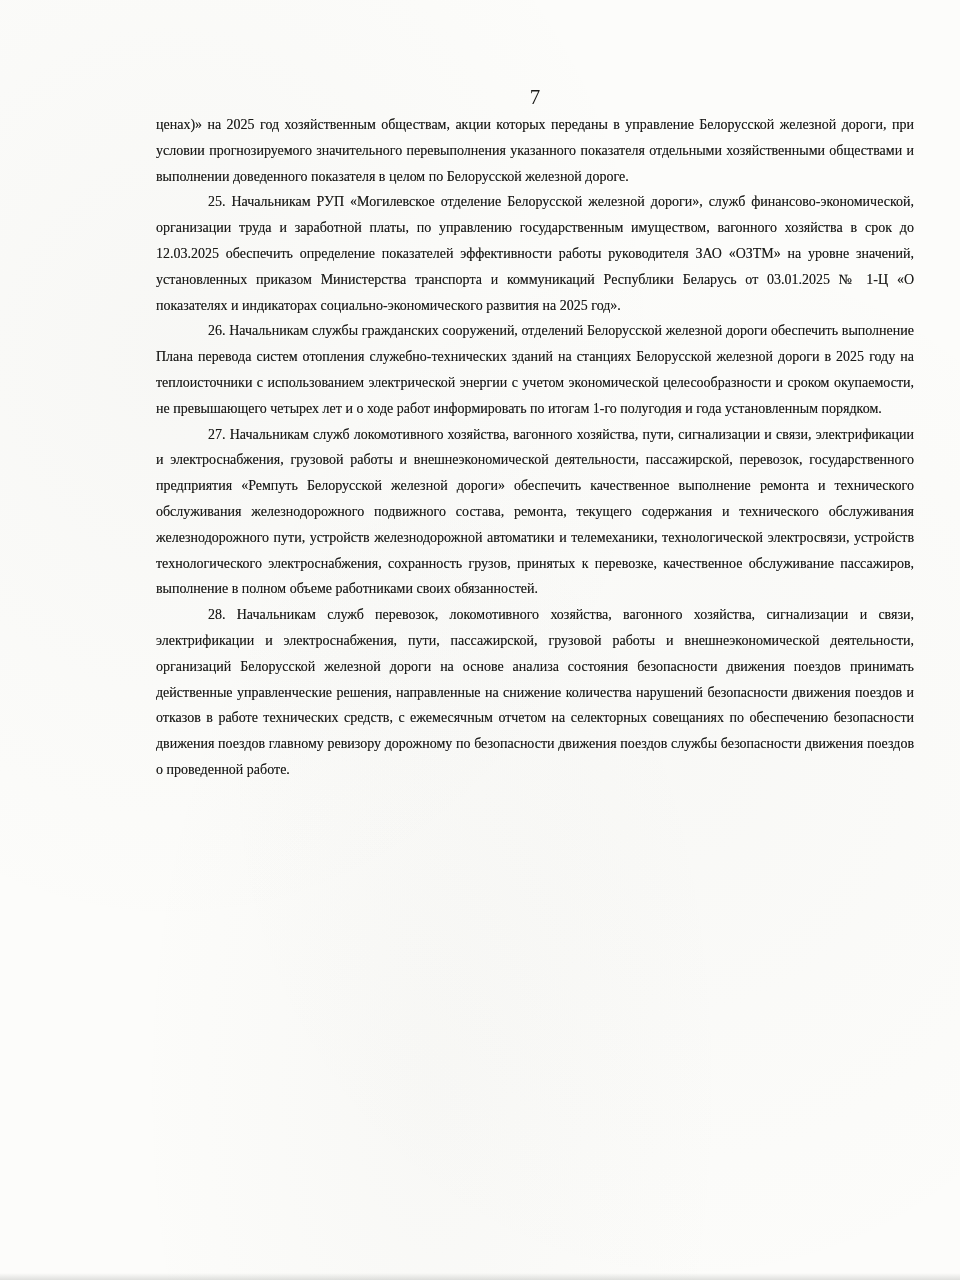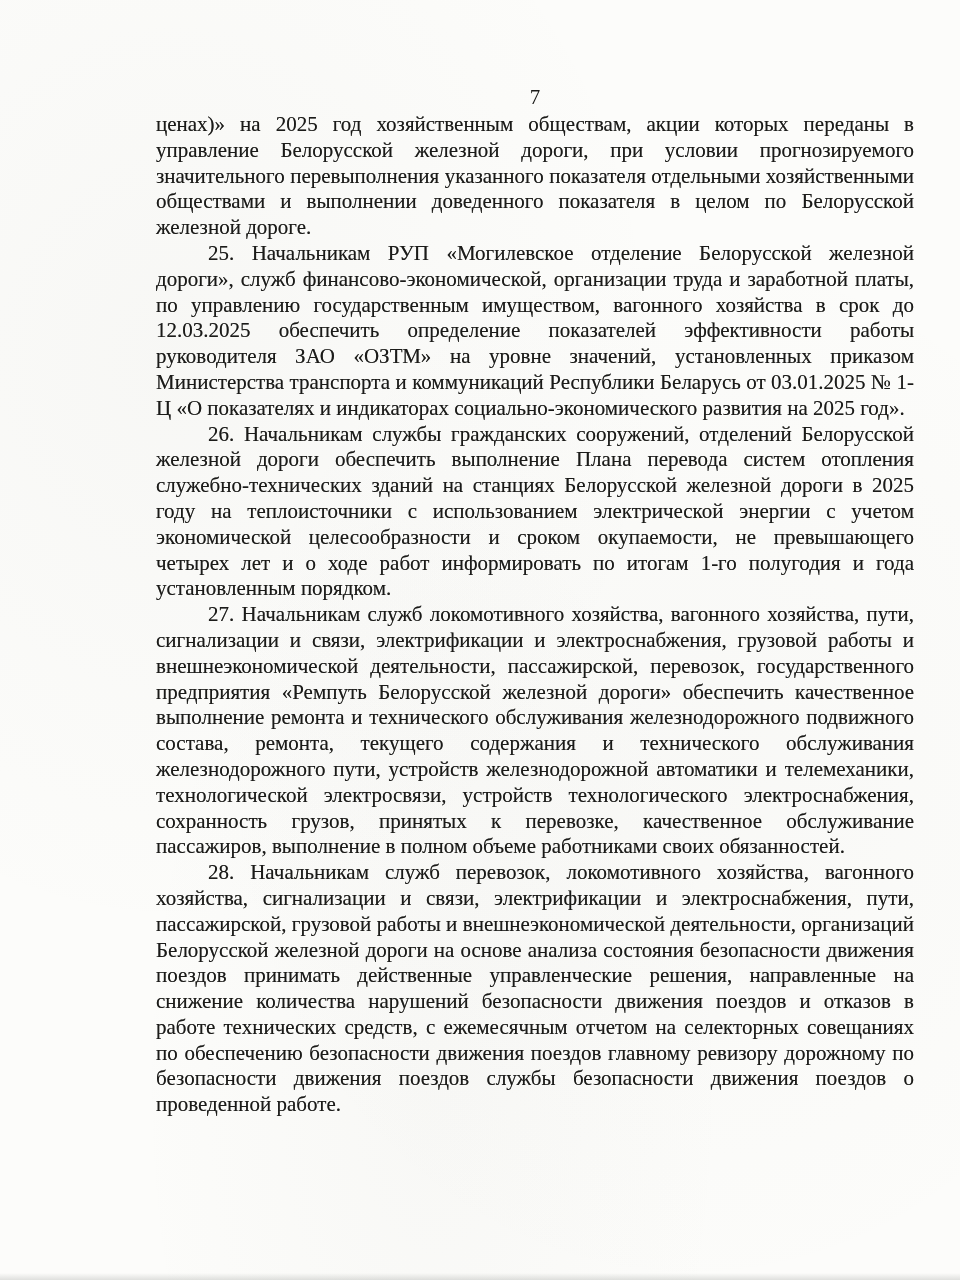--- a/index.html
+++ b/index.html
@@ -41,21 +41,21 @@
     font-size: 21px;
     line-height: 26px;
     color: #1b1b19;
   }
   .text-block {
     position: absolute;
     top: 112px;
     left: 156px;
     width: 758px;
     color: #1b1b19;
-    font-size: 21px;
+    font-size: 14px;
     line-height: 25.8px;
     text-align: justify;
     text-shadow: 0 0 0.5px rgba(27,27,25,0.55);
     font-family: Liberation Serif, serif;
   }
   .text-block p {
     margin: 0;
     padding: 0;
   }
   .text-block p.indent {

